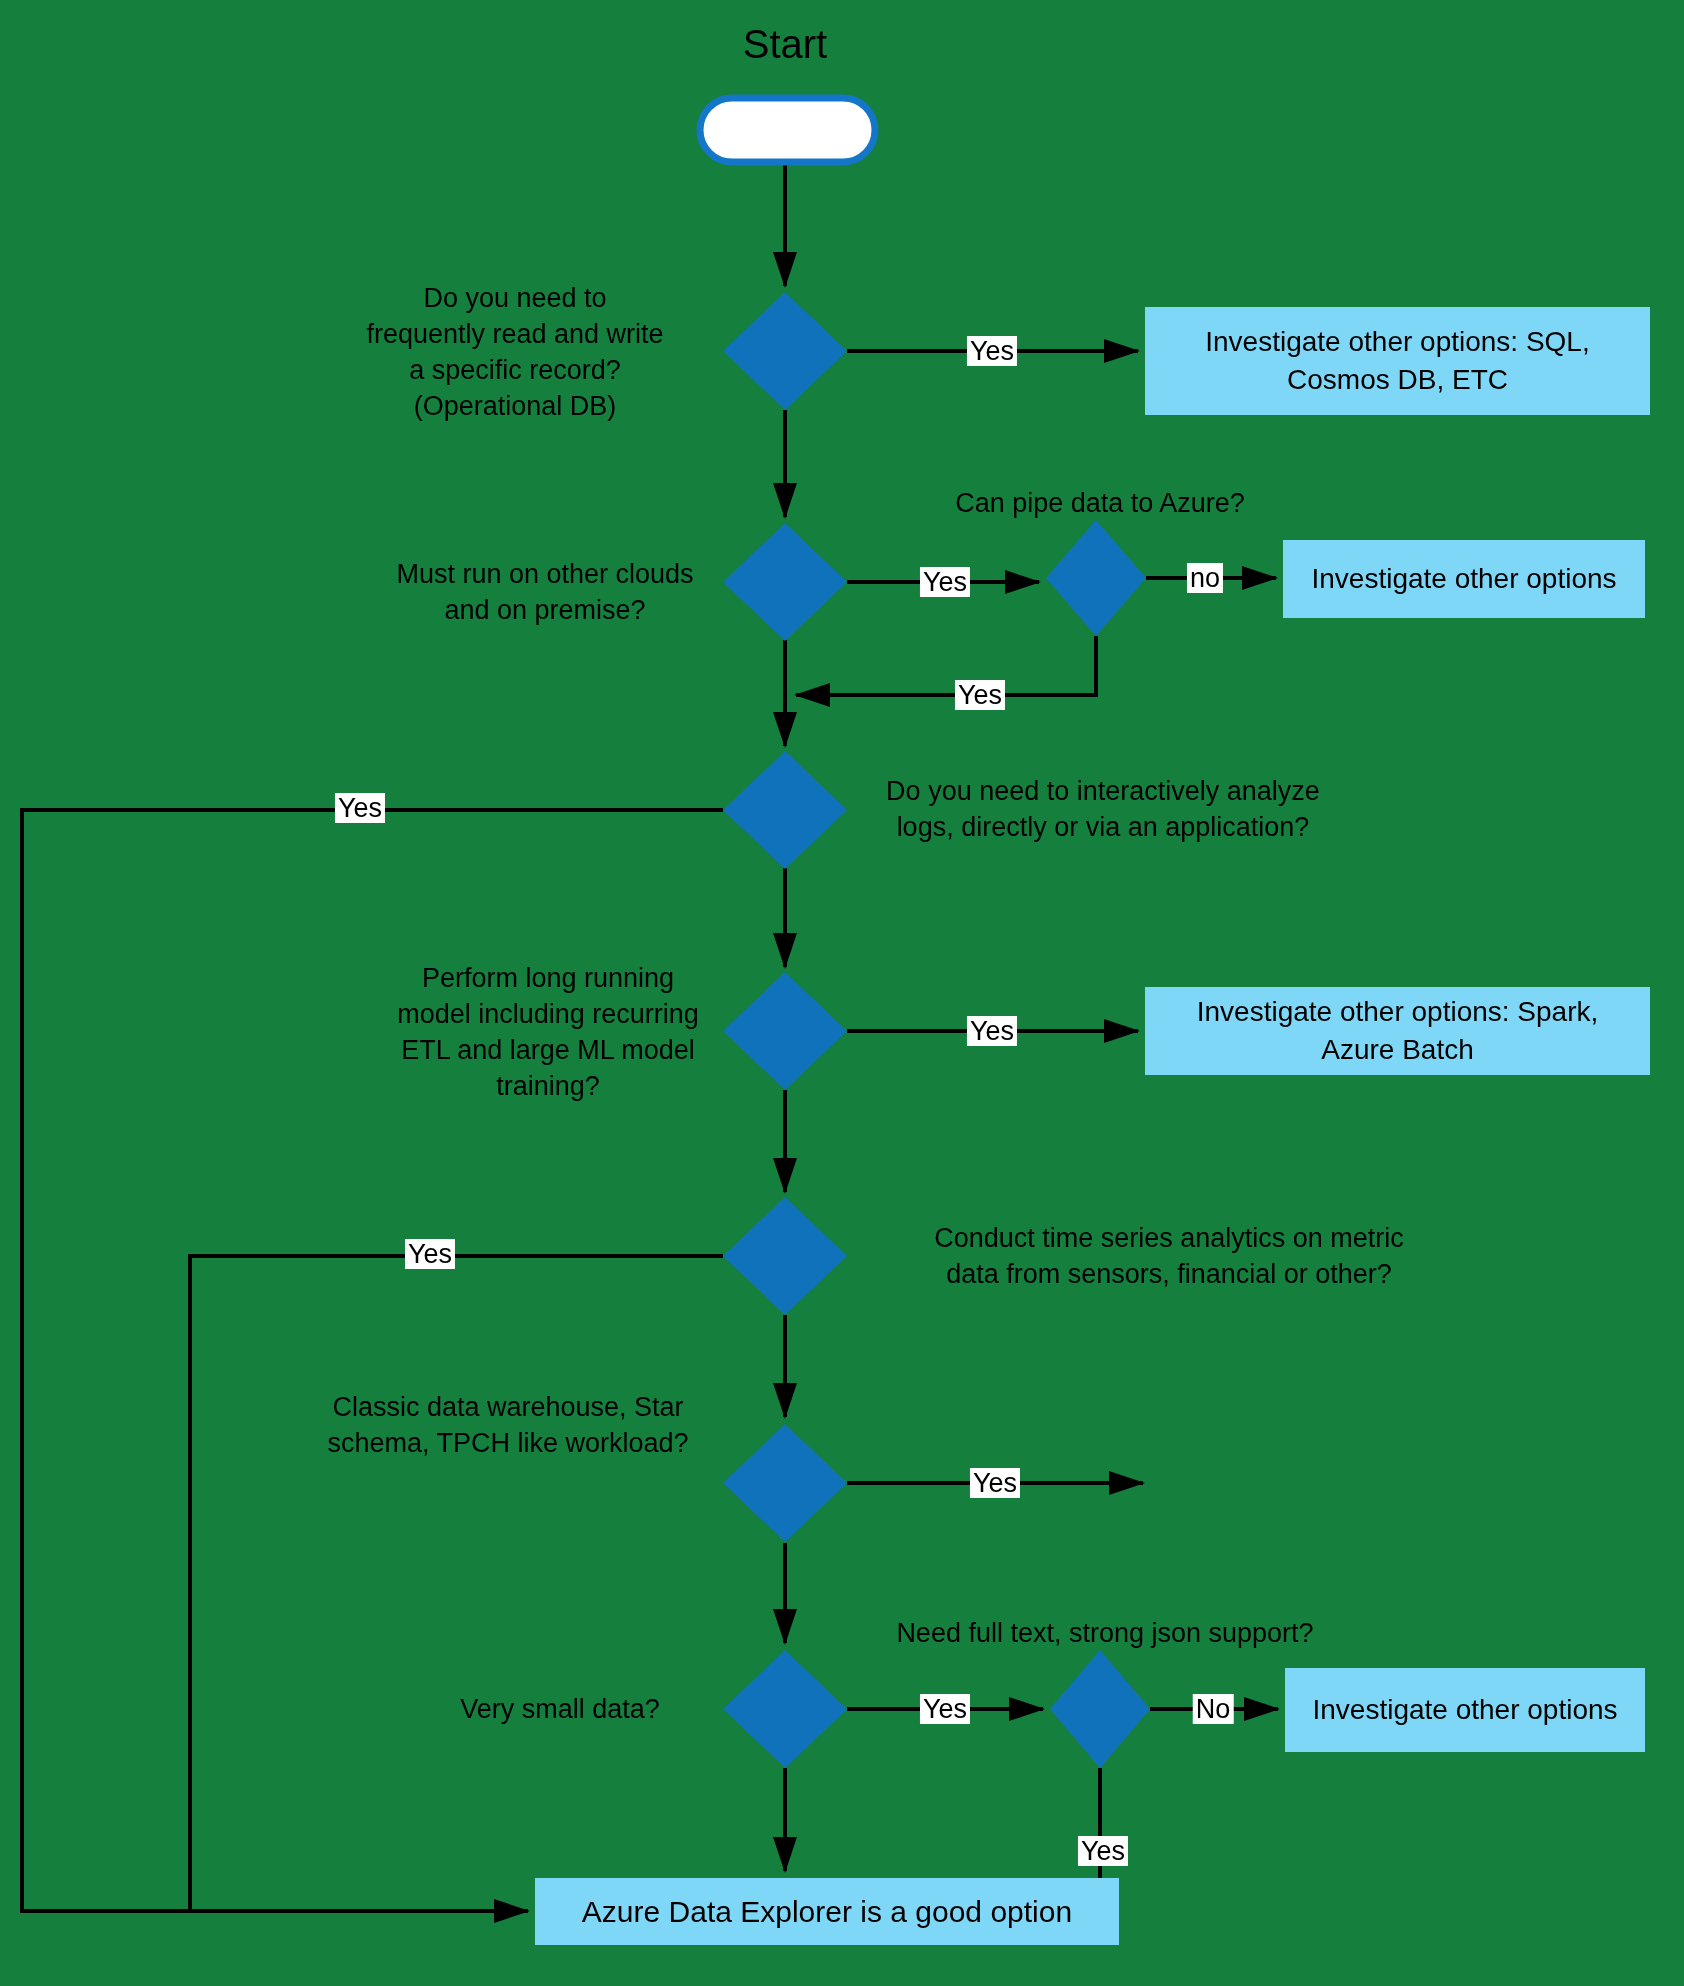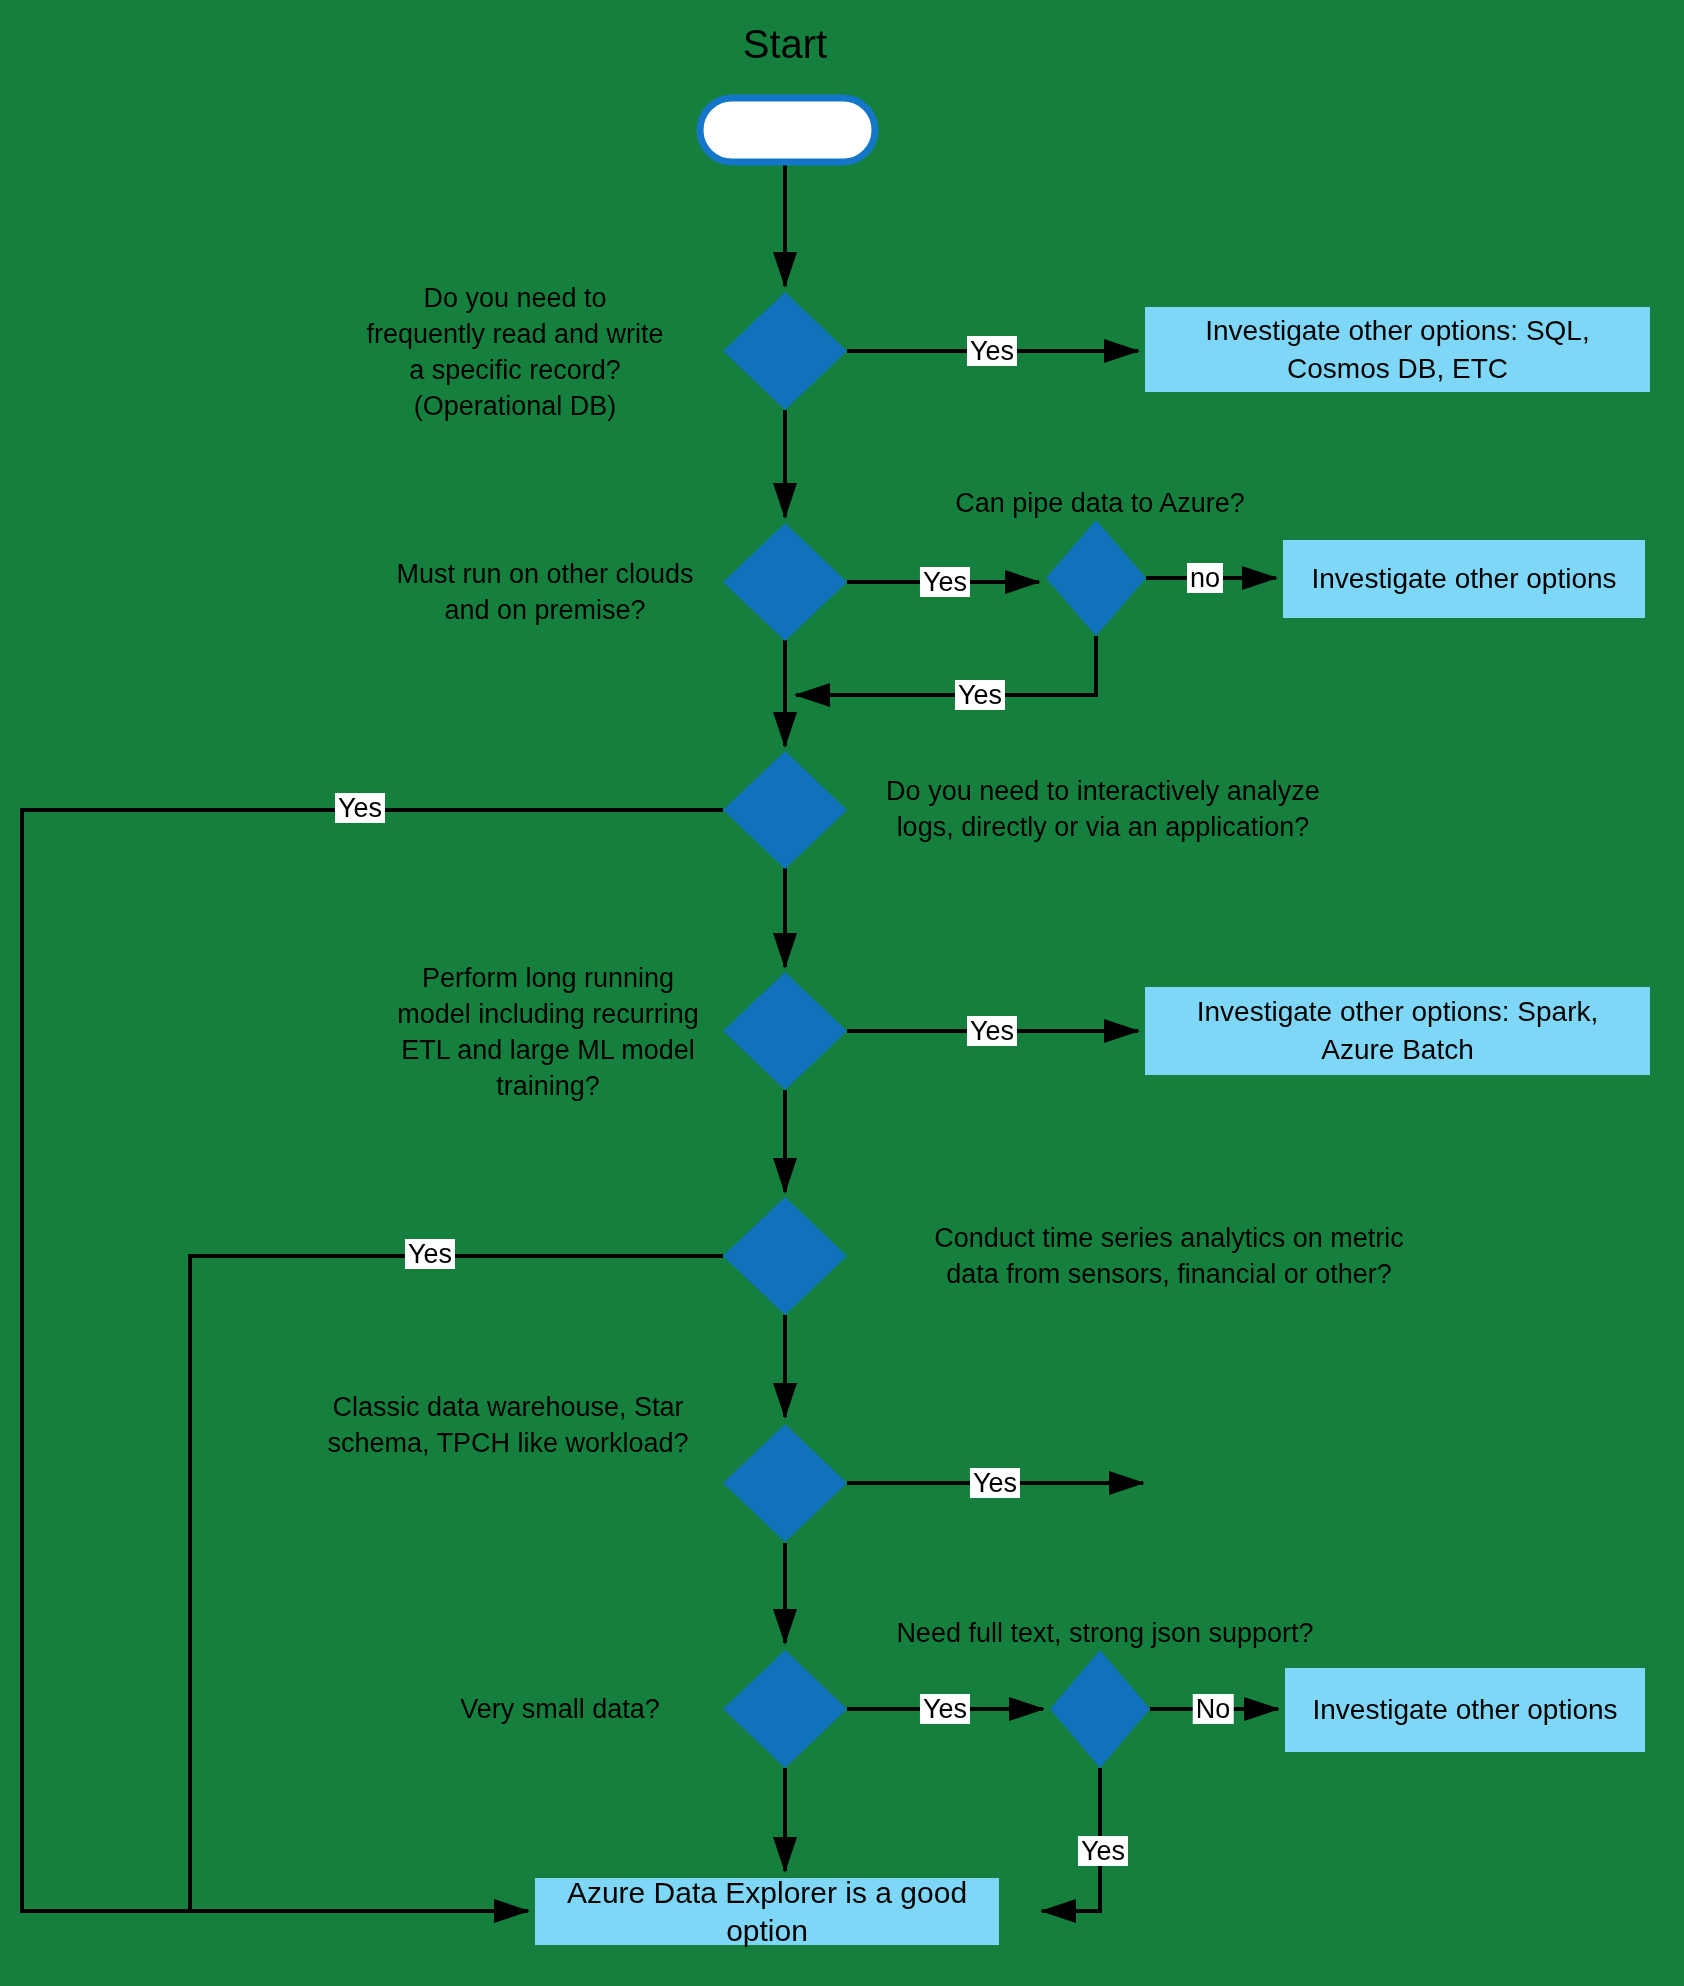--- a/index.html
+++ b/index.html
@@ -128,40 +128,40 @@
   </div>
 
   <div class="qtext" style="left:445px;top:1691px;width:230px;">
     <div>Very small data?</div>
   </div>
 
   <div class="qtext" style="left:875px;top:1615px;width:460px;">
     <div>Need full text, strong json support?</div>
   </div>
 
-  <div class="rbox" style="left:1145px;top:307px;width:505px;height:85px;">
+  <div class="rbox" style="left:1145px;top:307px;width:505px;height:108px;">
     <div>Investigate other options: SQL,</div>
     <div>Cosmos DB, ETC</div>
   </div>
 
   <div class="rbox" style="left:1283px;top:540px;width:362px;height:78px;">
     <div>Investigate other options</div>
   </div>
 
   <div class="rbox" style="left:1145px;top:987px;width:505px;height:88px;">
     <div>Investigate other options: Spark,</div>
     <div>Azure Batch</div>
   </div>
 
 
   <div class="rbox" style="left:1285px;top:1668px;width:360px;height:84px;">
     <div>Investigate other options</div>
   </div>
 
-  <div class="rbox" style="left:535px;top:1878px;width:464px;height:67px;font-size:30px;text-align:center;">
+  <div class="rbox" style="left:535px;top:1878px;width:584px;height:67px;font-size:30px;text-align:center;">
     <div>Azure Data Explorer is a good option</div>
   </div>
 
   <div class="elabel" style="left:992px;top:351px;">Yes</div>
   <div class="elabel" style="left:945px;top:582px;">Yes</div>
   <div class="elabel" style="left:1205px;top:578px;">no</div>
   <div class="elabel" style="left:980px;top:695px;">Yes</div>
   <div class="elabel" style="left:360px;top:808px;">Yes</div>
   <div class="elabel" style="left:992px;top:1031px;">Yes</div>
   <div class="elabel" style="left:430px;top:1254px;">Yes</div>

